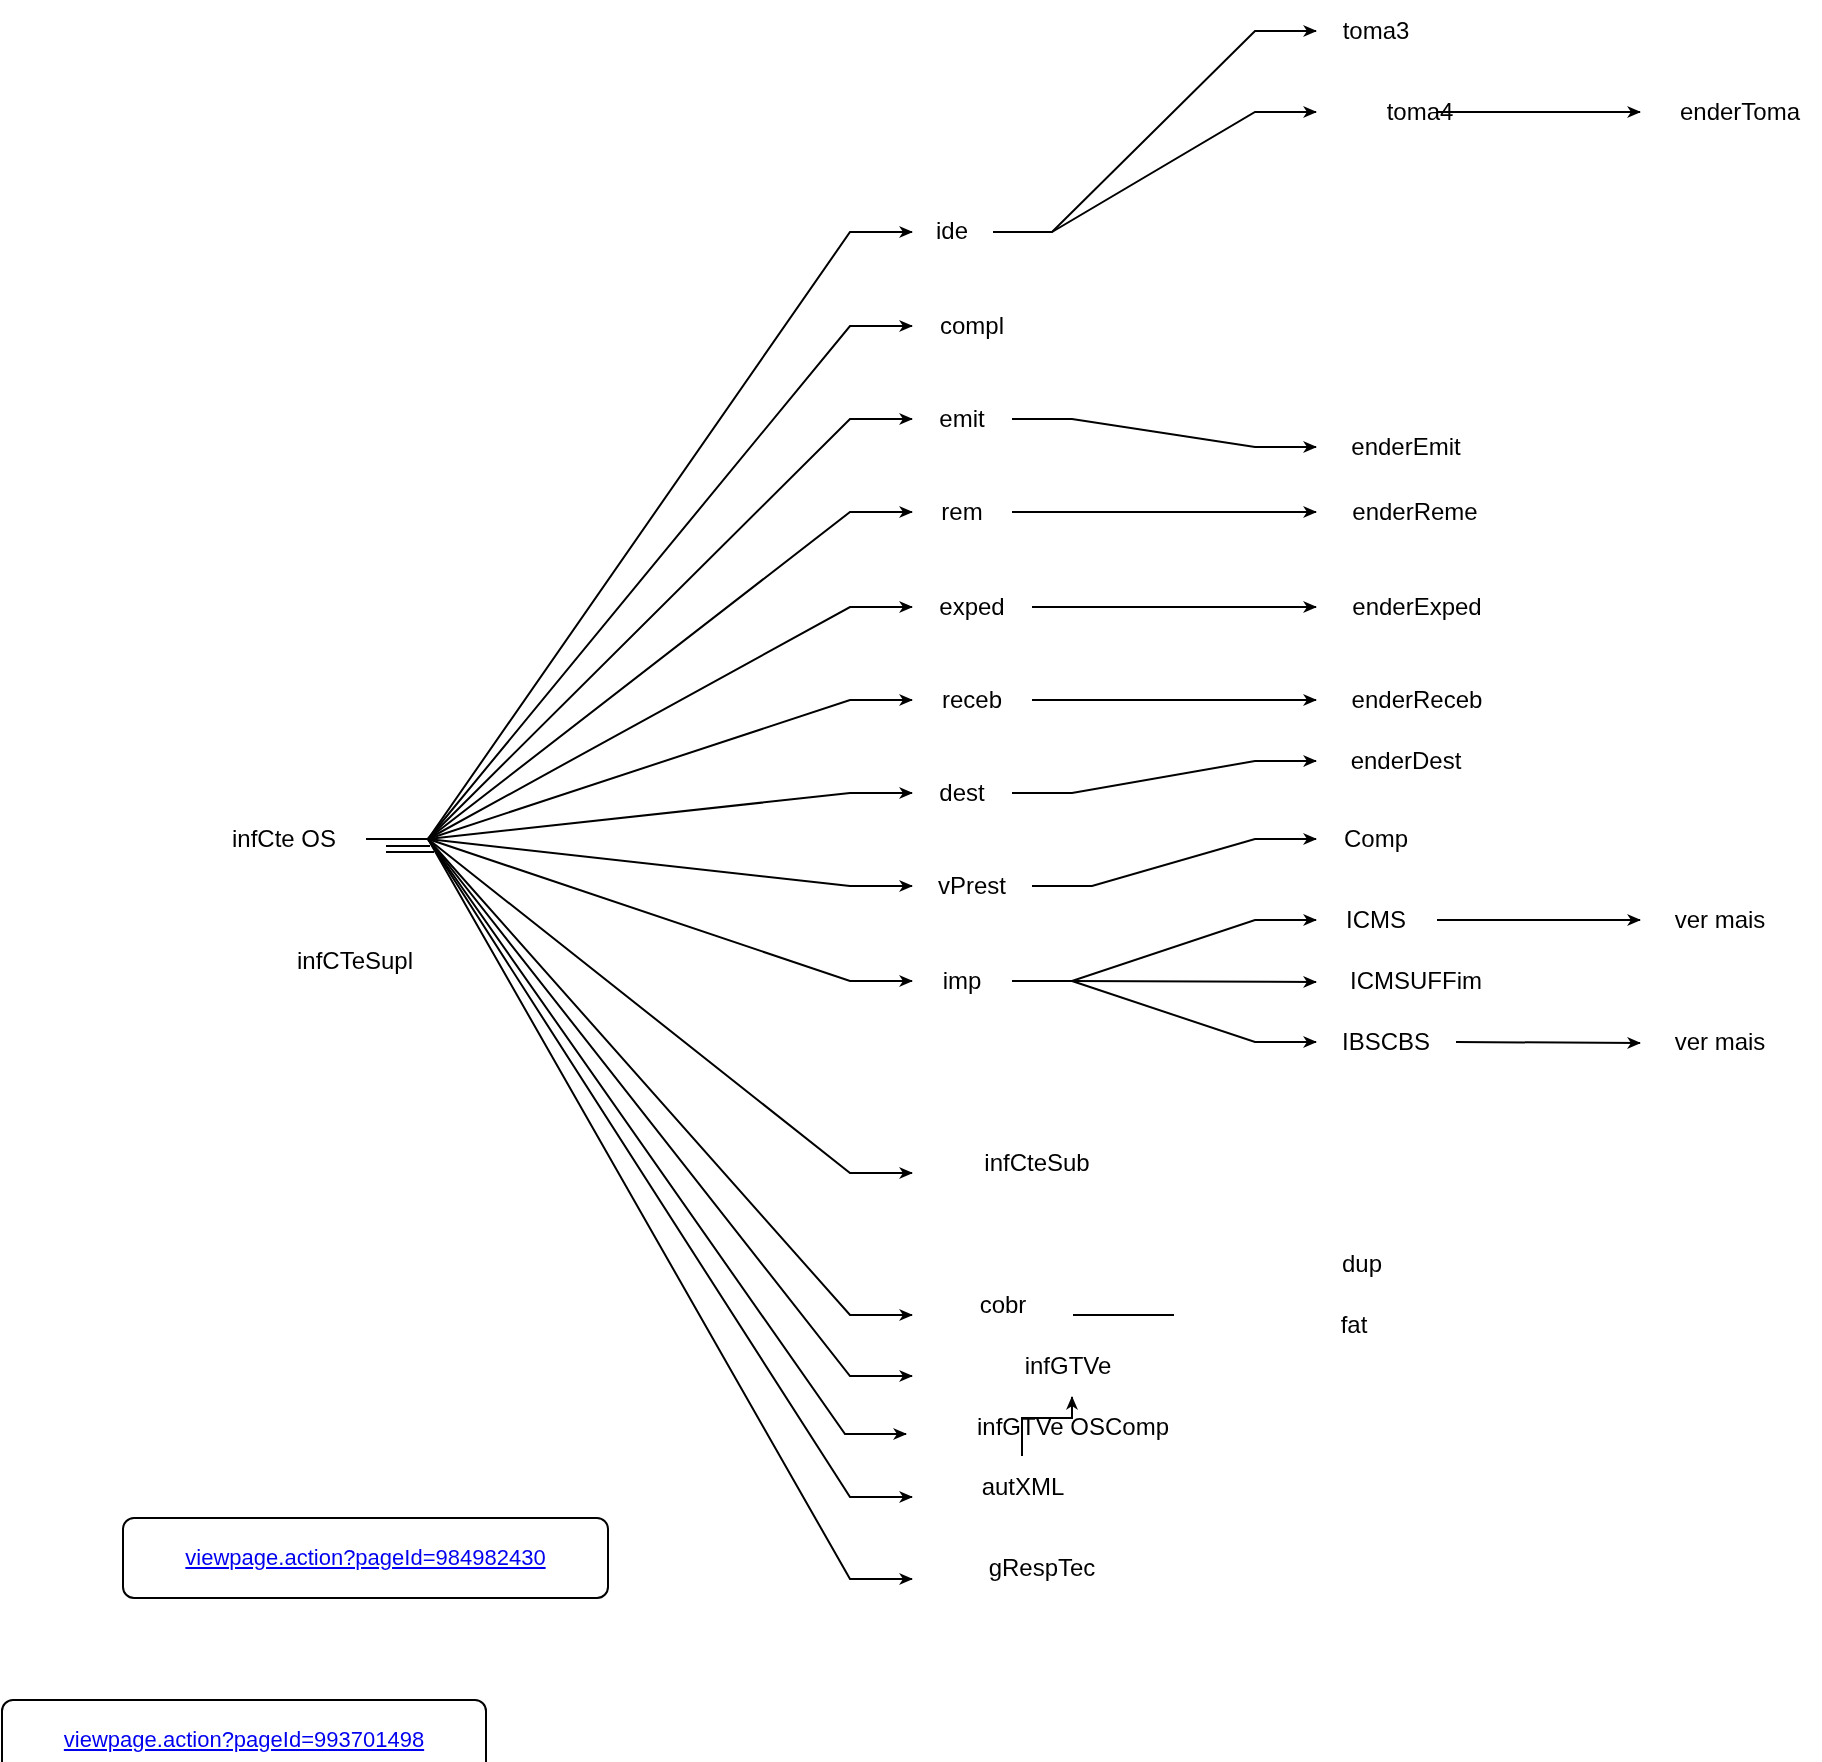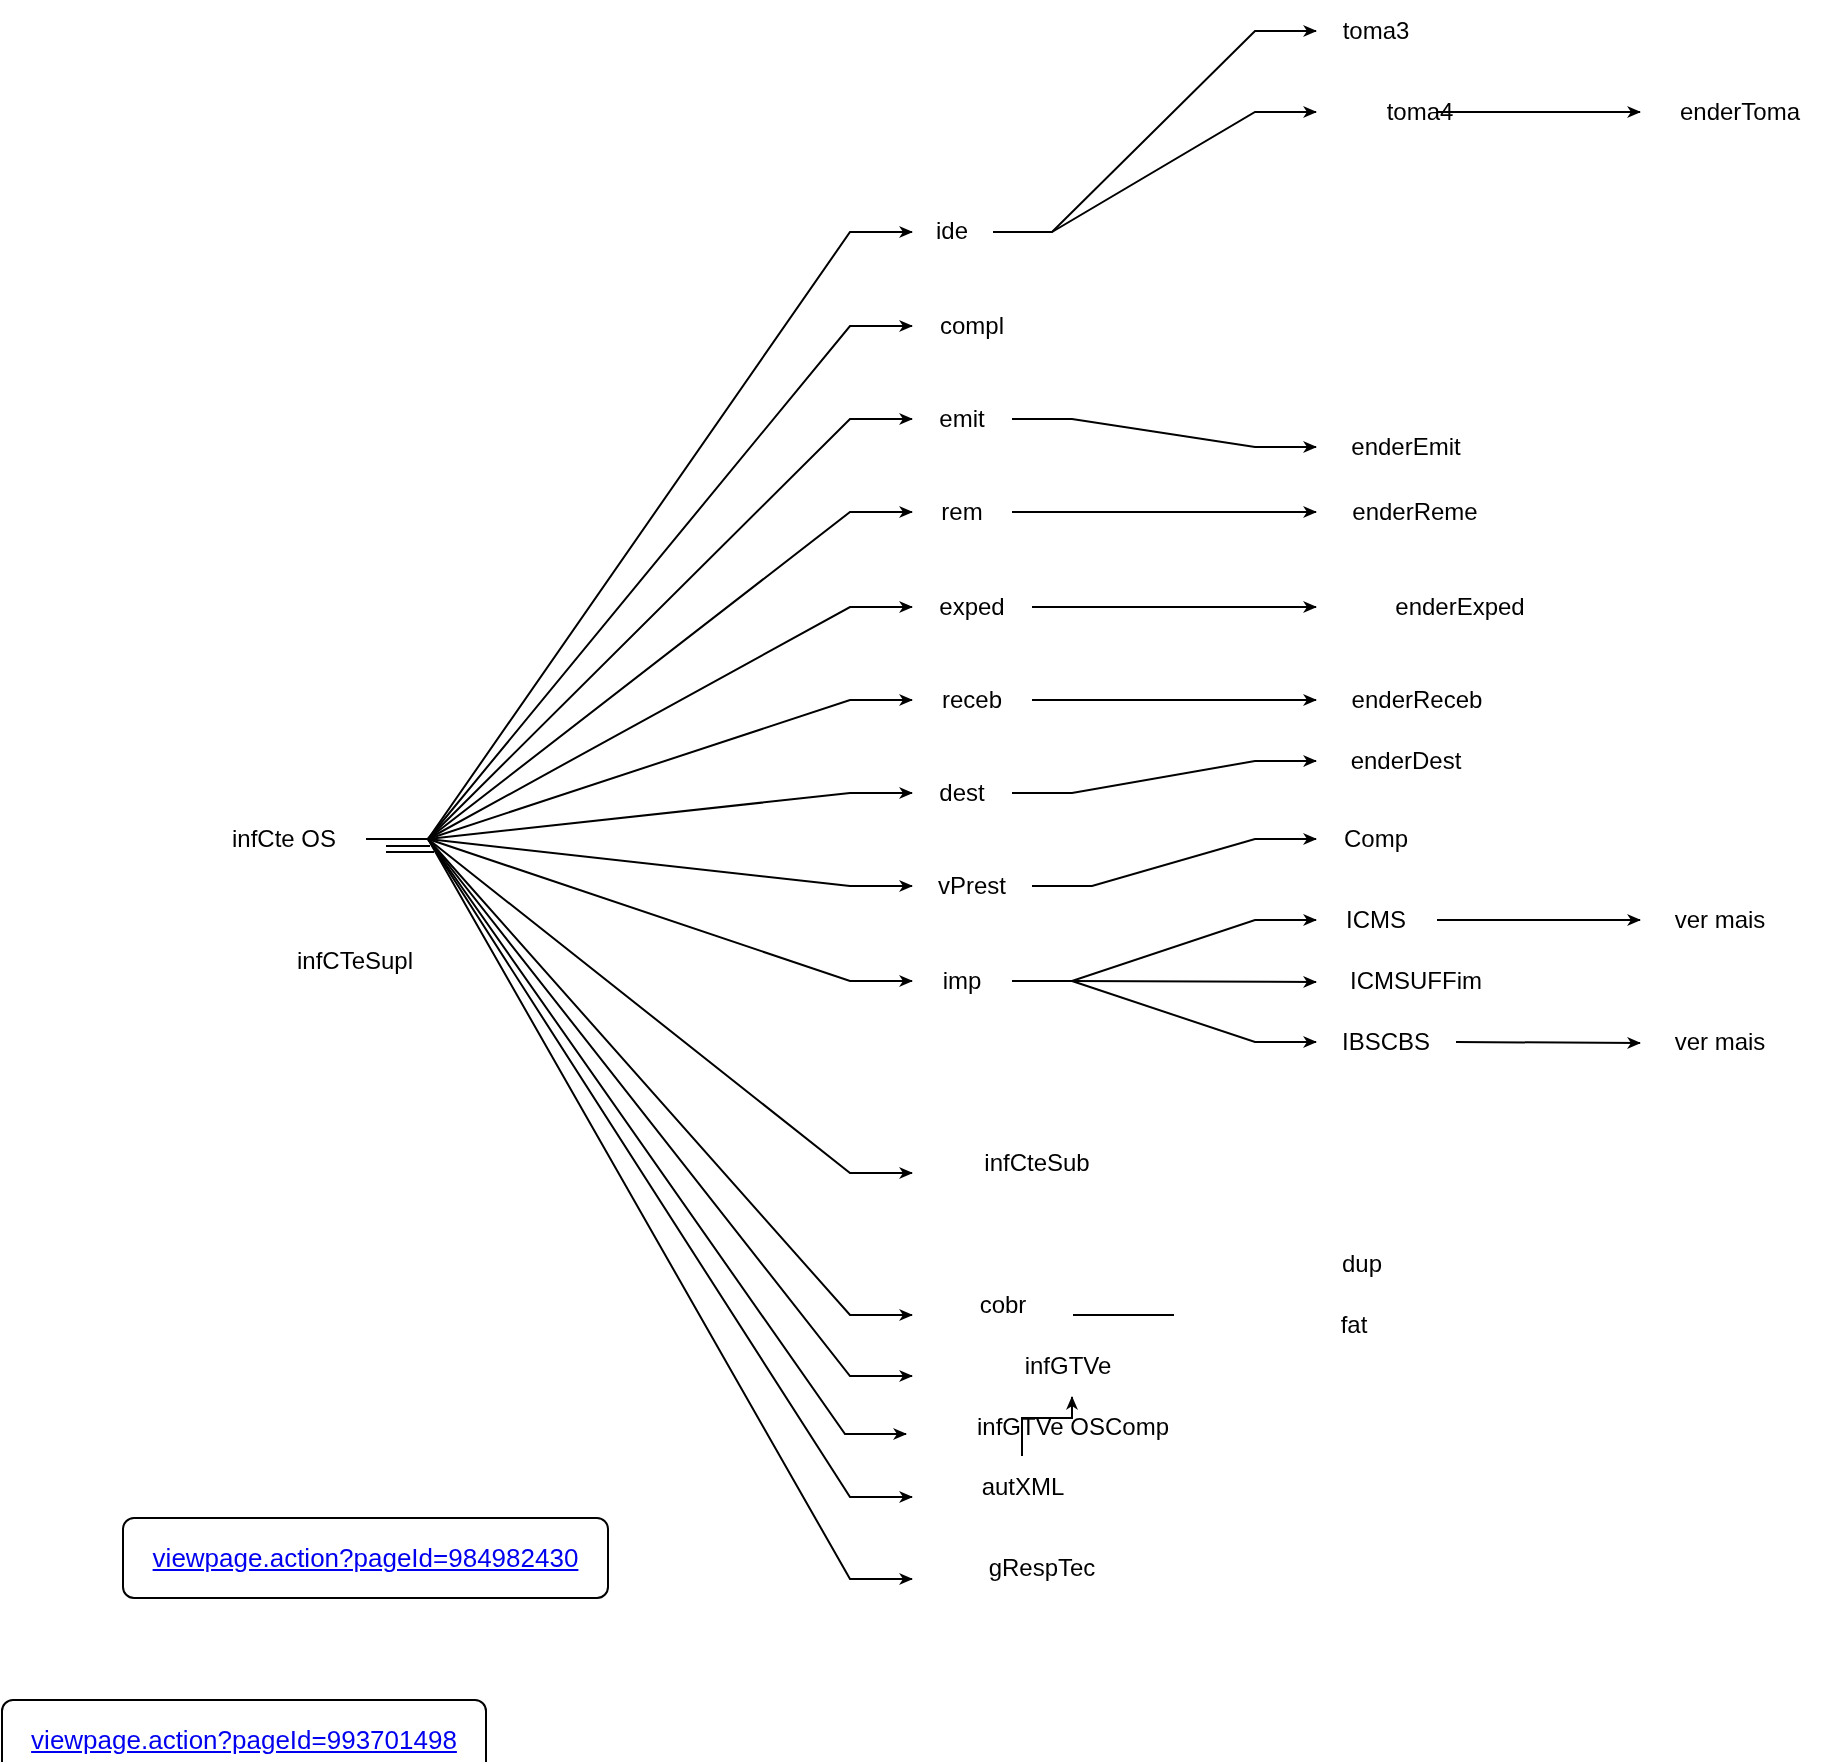--- a/index.html
+++ b/index.html
@@ -3,21 +3,21 @@
 <meta charset="utf-8">
 <style>
   html, body { margin:0; padding:0; background:#ffffff; }
   body { width:1822px; height:1762px; position:relative; overflow:hidden;
          font-family:"Liberation Sans", sans-serif; }
   #canvas { position:absolute; left:0; top:0; }
   .lbl { position:absolute; font-size:24px; color:#000; white-space:nowrap;
          transform:translate(-50%,-50%); line-height:1; }
   .linkbox { position:absolute; border:2.5px solid #000; border-radius:12px;
              background:#fff; display:flex; align-items:center; justify-content:center; box-sizing:border-box; }
-  .linkbox a { color:#0000ee; text-decoration:underline; font-size:26px; }
+  .linkbox a { color:#0000ee; text-decoration:underline; font-size:22px; }
 </style>
 </head>
 <body>
 
 <svg id="canvas" width="1822" height="1762">
   <defs>
     <marker id="arr" markerWidth="14" markerHeight="12" refX="13" refY="6" orient="auto" markerUnits="userSpaceOnUse">
       <path d="M0,0 L14,6 L0,12 L4,6 Z" fill="#000"></path>
     </marker>
   </defs>
@@ -74,21 +74,21 @@
     <div class="lbl" style="left: 1037px; top: 1163px;">infCteSub</div>
     <div class="lbl" style="left: 1003px; top: 1305px;">cobr</div>
     <div class="lbl" style="left: 1068px; top: 1366px;">infGTVe</div>
     <div class="lbl" style="left: 1073px; top: 1427px;">infGTVe OSComp</div>
     <div class="lbl" style="left: 1023px; top: 1487px;">autXML</div>
     <div class="lbl" style="left: 1042px; top: 1568px;">gRespTec</div>
     <div class="lbl" style="left: 1376px; top: 31px;">toma3</div>
     <div class="lbl" style="left: 1376px; top: 112px; margin-left: 44px;">toma4</div>
     <div class="lbl" style="left: 1406px; top: 447px;">enderEmit</div>
     <div class="lbl" style="left: 1415px; top: 512px;">enderReme</div>
-    <div class="lbl" style="left: 1460px; top: 607px;">enderExped</div>
+    <div class="lbl" style="left: 1417px; top: 607px;">enderExped</div>
     <div class="lbl" style="left: 1417px; top: 700px;">enderReceb</div>
     <div class="lbl" style="left: 1406px; top: 761px;">enderDest</div>
     <div class="lbl" style="left: 1376px; top: 839px;">Comp</div>
     <div class="lbl" style="left: 1376px; top: 920px;">ICMS</div>
     <div class="lbl" style="left: 1416px; top: 981px;">ICMSUFFim</div>
     <div class="lbl" style="left: 1386px; top: 1042px;">IBSCBS</div>
     <div class="lbl" style="left: 1362px; top: 1264px;">dup</div>
     <div class="lbl" style="left: 1354px; top: 1325px;">fat</div>
     <div class="lbl" style="left: 1740px; top: 112px;">enderToma</div>
     <div class="lbl" style="left: 1720px; top: 920px;">ver mais</div>

